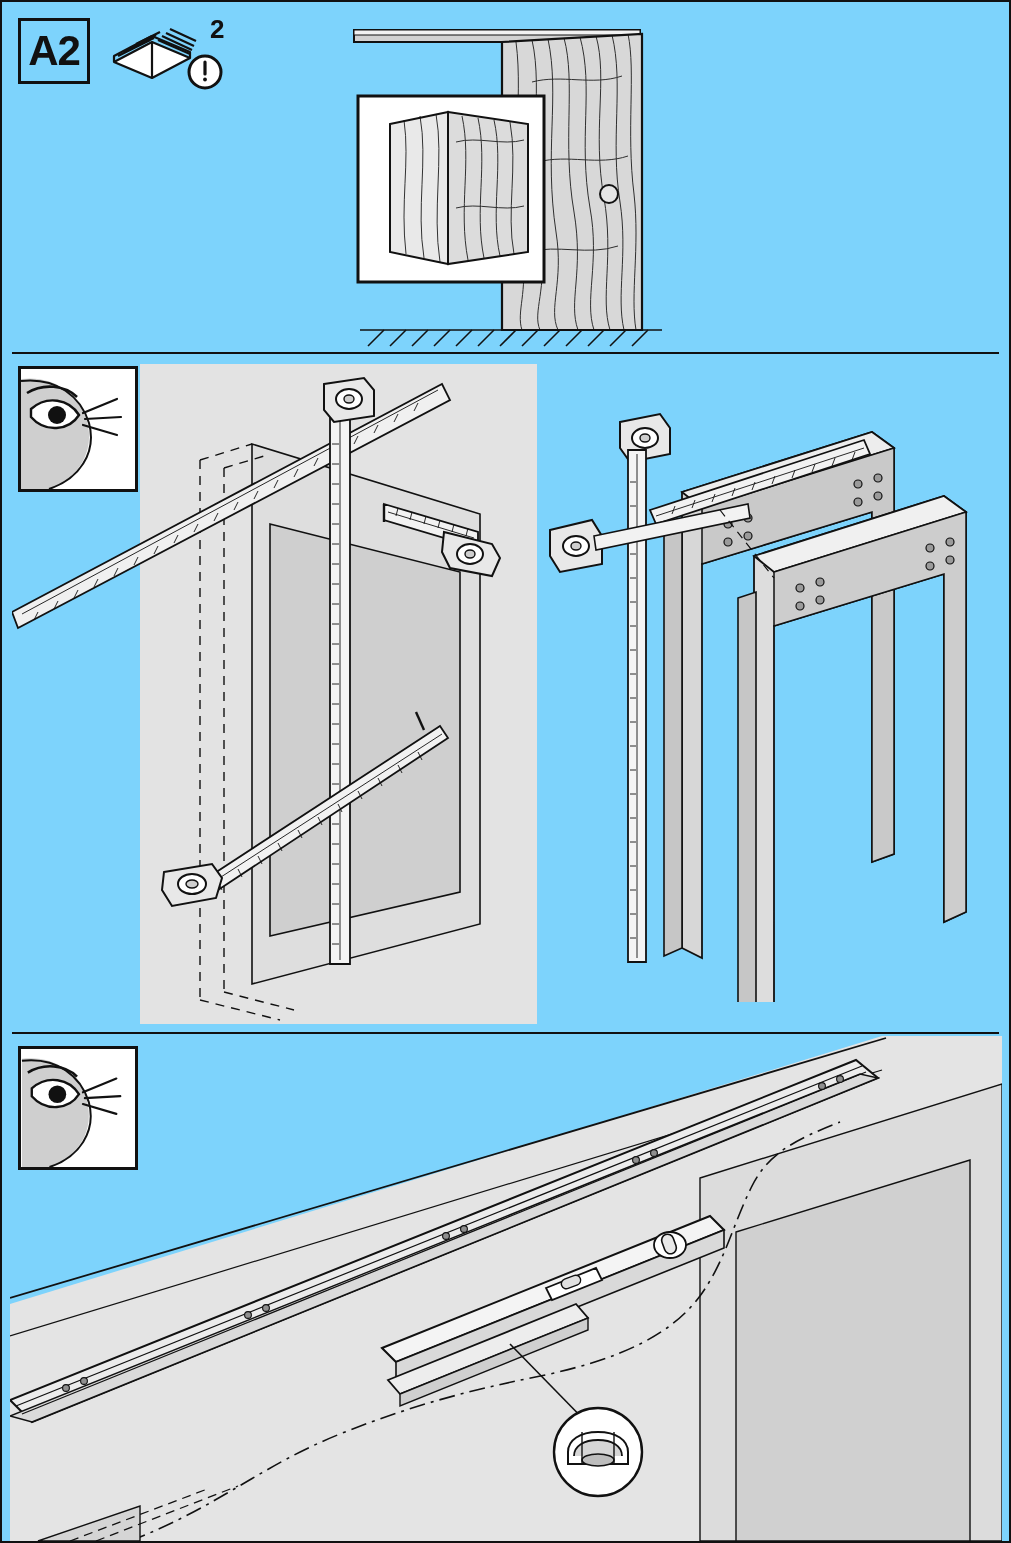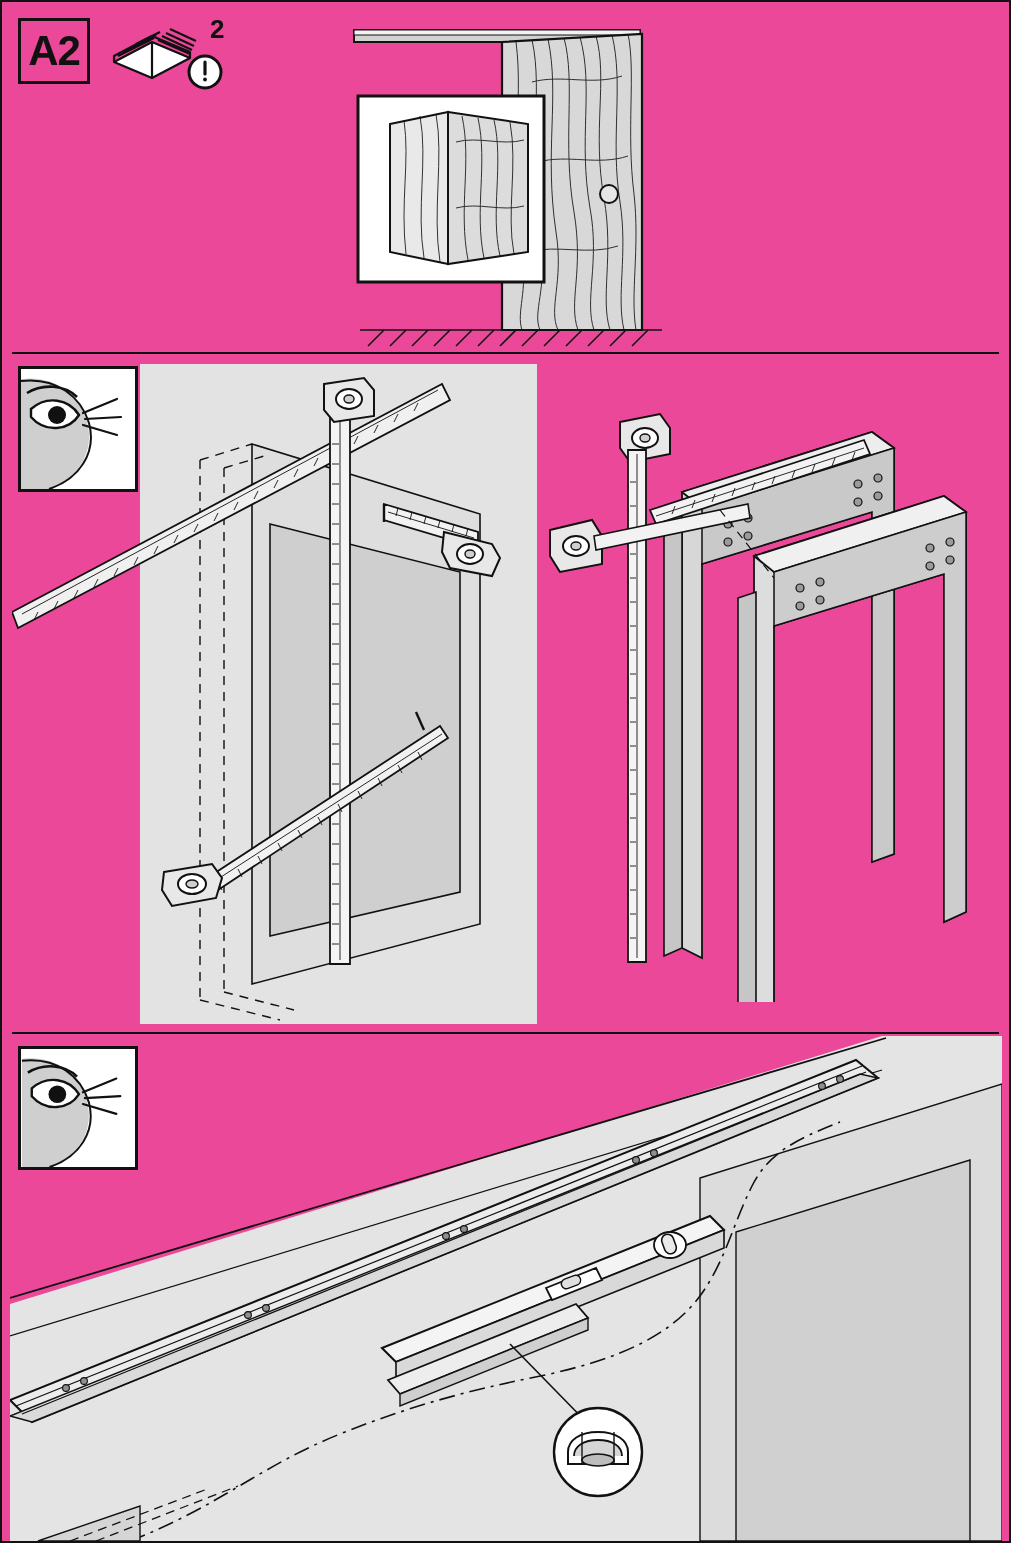--- a/index.html
+++ b/index.html
@@ -1,17 +1,17 @@
 <!DOCTYPE html>
 <html><head>
 <meta charset="utf-8">
 <style>
   html,body{margin:0;padding:0;background:#ffffff;}
   body{width:1011px;height:1543px;font-family:"Liberation Sans",sans-serif;}
-  #page{position:relative;width:1011px;height:1543px;box-sizing:border-box;border:2px solid #111;overflow:hidden;background:#ec4899;}
+  #page{position:relative;width:1011px;height:1543px;box-sizing:border-box;border:2px solid #111;overflow:hidden;background:#7dd3fc;}
   .divider{position:absolute;left:10px;right:10px;height:2px;background:#111;}
   .panel{position:absolute;}
   .stepbox{position:absolute;left:16px;top:16px;width:72px;height:66px;border:3px solid #111;box-sizing:border-box;display:flex;align-items:center;justify-content:center;}
   .stepbox span{font-size:42px;font-weight:bold;letter-spacing:-1px;color:#111;font-family:"Liberation Sans",sans-serif;}
   .eyebox{position:absolute;border:3px solid #111;background:#fff;box-sizing:border-box;}
   svg{display:block;}
   .lbl{font-size:26px;font-weight:bold;fill:#111;font-family:"Liberation Sans",sans-serif;}
 </style>
 </head>
 <body>

